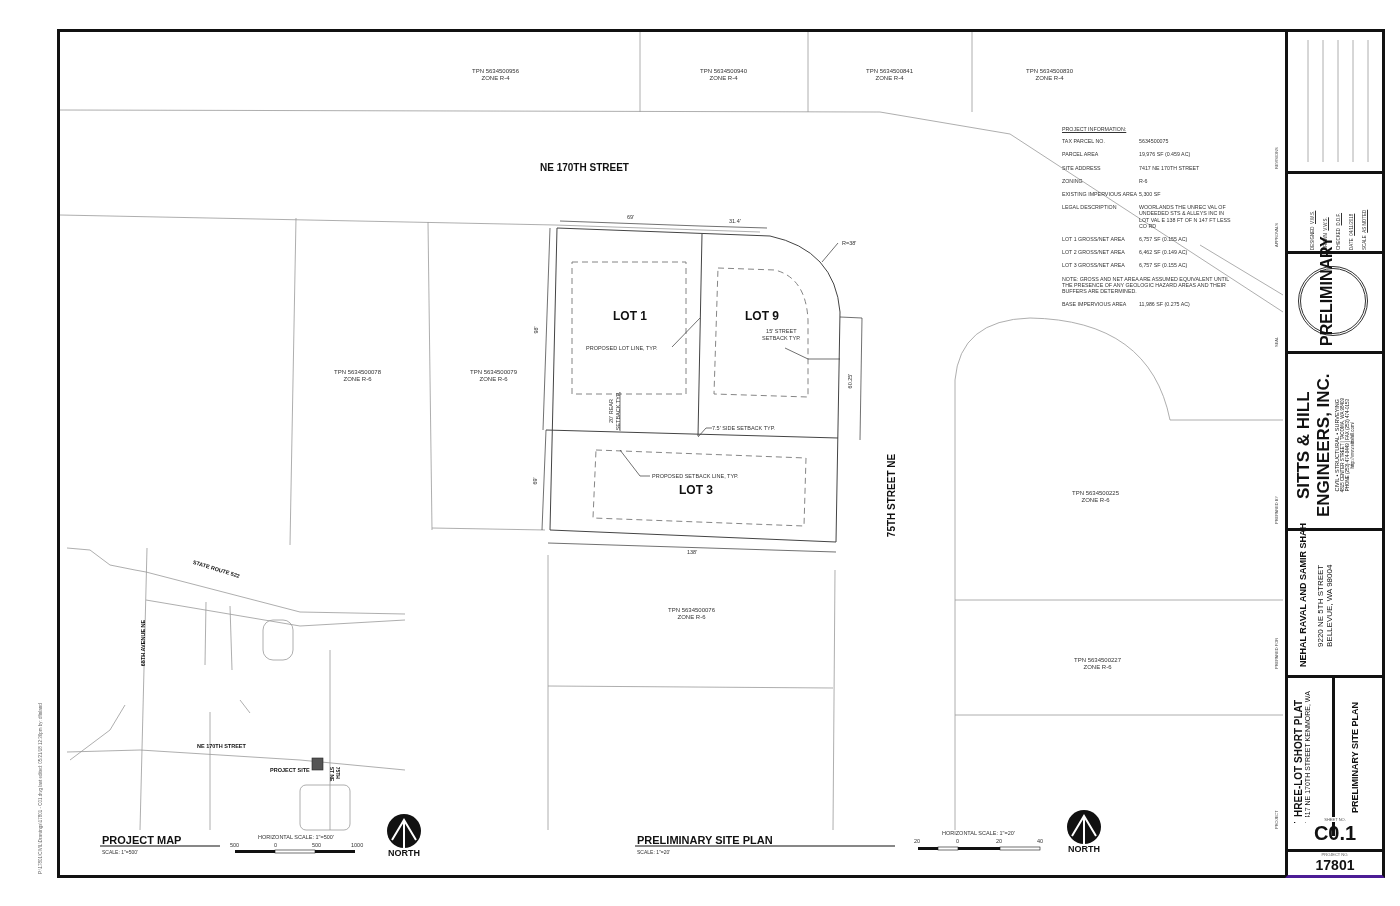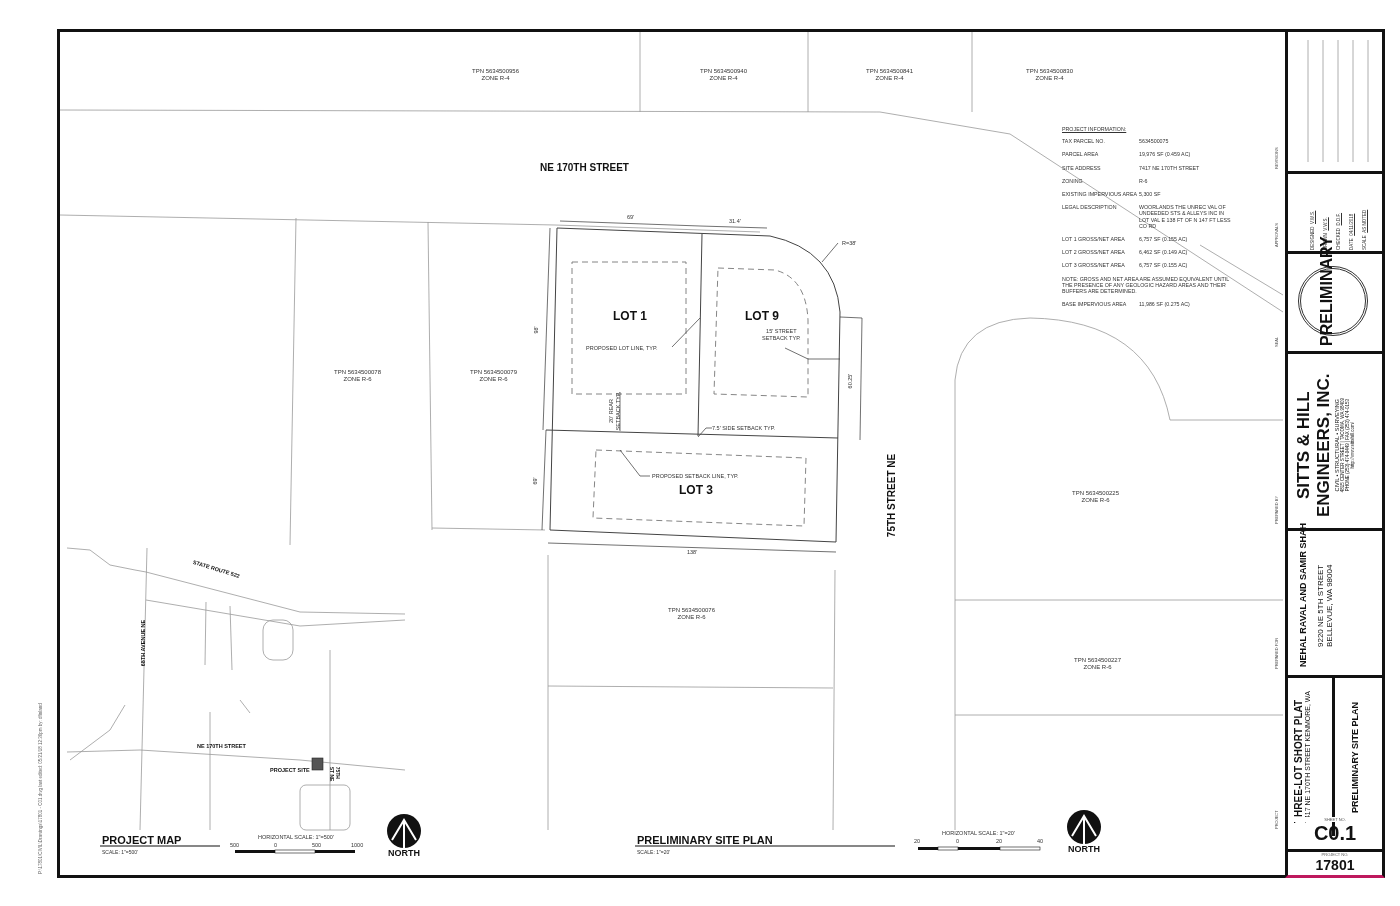--- a/index.html
+++ b/index.html
@@ -330,17 +330,17 @@
       <div style="font-size:7px;">7417 NE 170TH STREET KENMORE, WA</div>
     </div>
     <div class="rot" style="left:62px;top:135px;font-size:9px;font-weight:bold;">PRELIMINARY SITE PLAN</div>
   </div>
   <div class="rot" style="left:-11px;top:800px;font-size:4px;color:#555;">PROJECT</div>
 
   <div class="tb-box" style="top:790px;height:30px;border-top:3px solid #111;">
     <div style="font-size:4px;text-align:center;color:#555;margin-top:-5px;background:#fff;">SHEET NO.</div>
     <div style="font-size:20px;font-weight:bold;text-align:center;">C0.1</div>
   </div>
-  <div class="tb-box" style="top:820px;height:29px;border-bottom:3px solid #be185d;">
+  <div class="tb-box" style="top:820px;height:29px;border-bottom:3px solid #4c1d95;">
     <div style="font-size:4px;text-align:center;color:#555;">PROJECT NO.</div>
     <div style="font-size:14px;font-weight:bold;text-align:center;">17801</div>
   </div>
 </div>
 
 </body></html>

